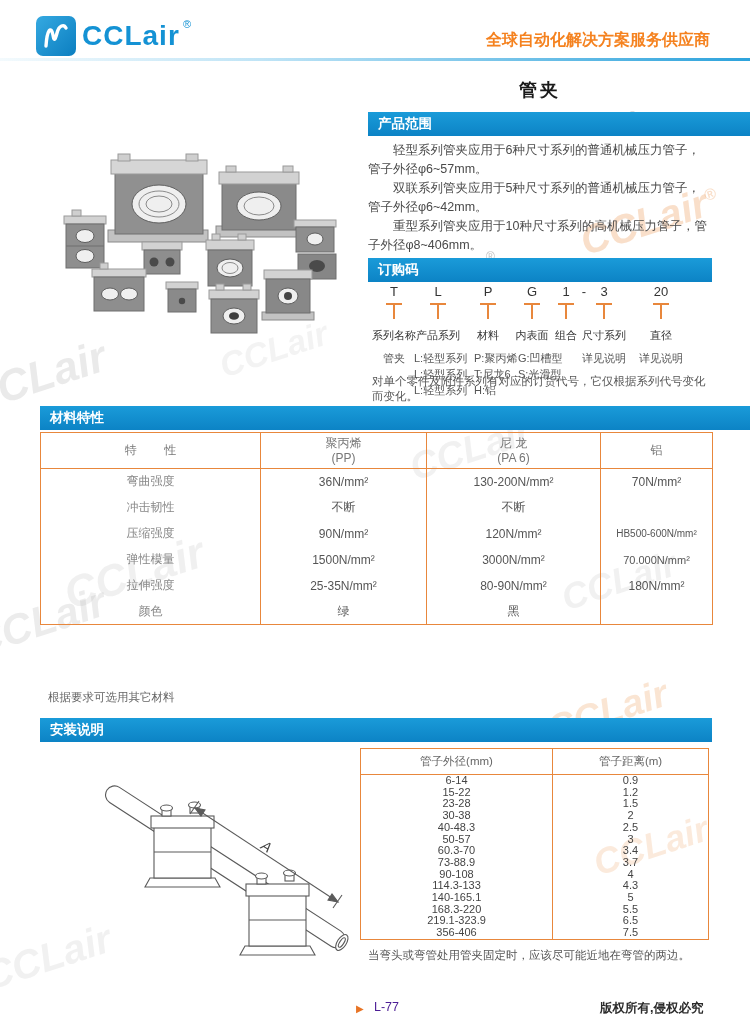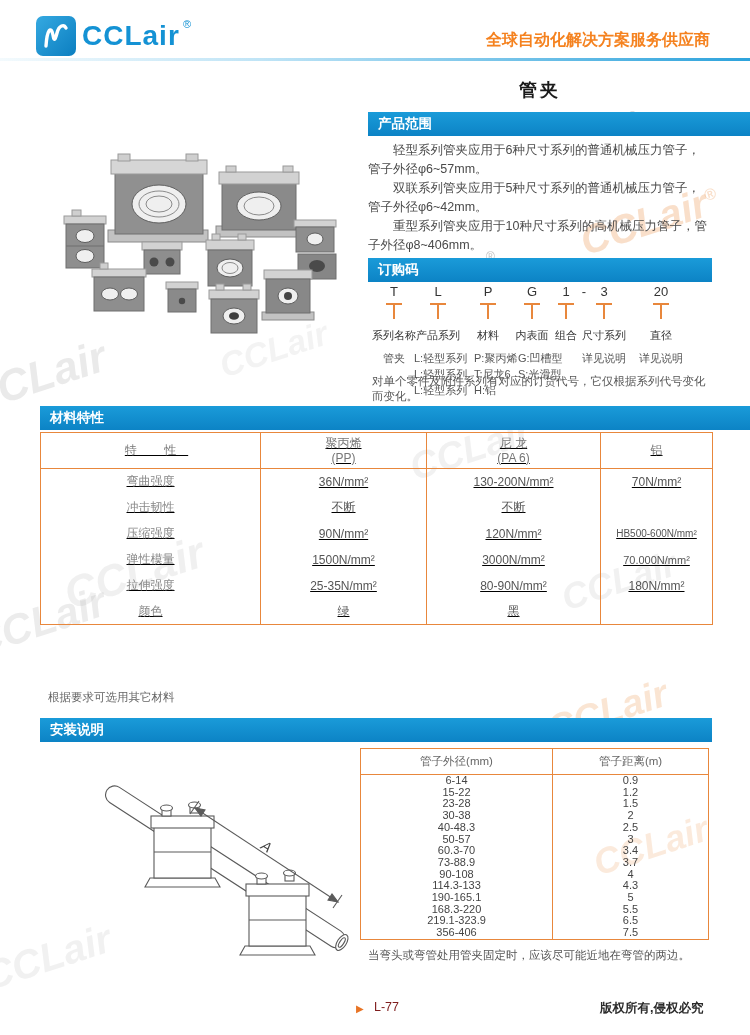--- a/index.html
+++ b/index.html
@@ -39,21 +39,21 @@
     border-top:2px solid #e8873c; }
   .oc-tbar i { display:block; width:2px; height:14px; background:#e8873c; margin:0 auto; }
   .oc-label { position:absolute; top:44px; transform:translateX(-50%); font-size:11px;
     font-weight:normal; color:#333; white-space:nowrap; }
   .oc-opts { position:absolute; top:66px; font-size:11px; color:#555; line-height:16px; white-space:nowrap; }
   .oc-opts.ctr { transform:translateX(-50%); text-align:center; }
   .oc-note { position:absolute; left:372px; top:374px; width:340px; font-size:11.5px; color:#555; }
 
   
   .mtable { position:absolute; left:40px; top:432px; width:672px; border-collapse:collapse;
-    table-layout:fixed; font-size:12px;text-decoration:underline; }
+    table-layout:fixed; font-size:12px; }
   .mtable td, .mtable th { border-left:1px solid #e8873c; text-align:center; font-weight:normal; }
   .mtable td:first-child, .mtable th:first-child { border-left:none; }
   .mtable { border:1px solid #e8873c; }
   .mtable thead th { height:36px; color:#777; line-height:15px; border-bottom:1px solid #e8873c; }
   .mtable tbody td { height:26px; color:#555; }
   .mtable tbody td.prop { color:#888; }
   .sp { letter-spacing:1em; text-indent:1em; }
   .mfoot { position:absolute; left:48px; top:690px; font-size:11.5px; color:#666; }
 
   
@@ -62,21 +62,21 @@
     table-layout:fixed; font-size:11px; border:1px solid #e8873c; }
   .itable th { height:26px; font-weight:normal; color:#666; font-size:11.5px;
     border-bottom:1px solid #e8873c; }
   .itable td, .itable th { text-align:center; border-left:1px solid #e8873c; }
   .itable td:first-child, .itable th:first-child { border-left:none; }
   .itable td { color:#444; line-height:11.7px; height:11.7px; padding:0; }
   .inote { position:absolute; left:368px; top:948px; width:344px; font-size:11.5px; color:#555; }
 
   
   .f-tri { position:absolute; left:356px; top:1003px; font-size:10px; color:#e87425; }
-  .f-page { position:absolute; left:374px; top:1000px; font-size:12.5px; color:#7f1d1d; }
+  .f-page { position:absolute; left:374px; top:1000px; font-size:12.5px; color:#4c1d95; }
   .f-copy { position:absolute; left:600px; top:1000px; font-size:12.5px; font-weight:bold; color:#2b2b2b;text-align:center; }
 
   
   .wm { position:absolute; font-weight:bold; font-style:italic; transform:rotate(-18deg);
     pointer-events:none; white-space:nowrap; }
   .wm sup { font-size:40%; }
   .wm-reg { position:absolute; font-size:12px; color:rgba(140,140,140,.55); pointer-events:none; }
 </style>
 </head>
 <body>
@@ -409,21 +409,21 @@
         </tr>
       <tr>
           <td>90-108</td>
           <td>4</td>
         </tr>
       <tr>
           <td>114.3-133</td>
           <td>4.3</td>
         </tr>
       <tr>
-          <td>190-165.1</td>
+          <td>140-165.1</td>
           <td>5</td>
         </tr>
       <tr>
           <td>168.3-220</td>
           <td>5.5</td>
         </tr>
       <tr>
           <td>219.1-323.9</td>
           <td>6.5</td>
         </tr>

